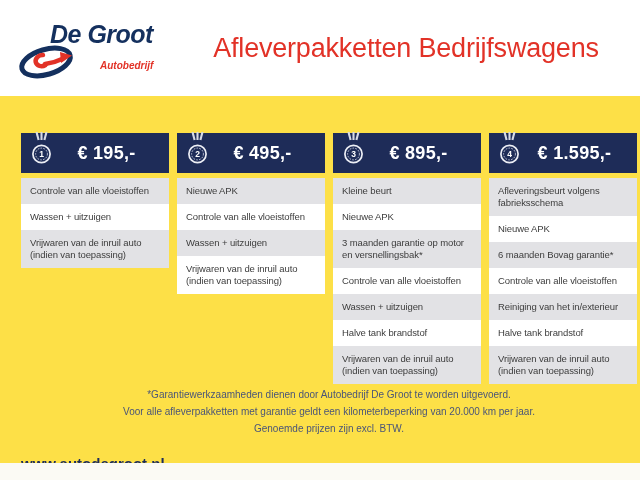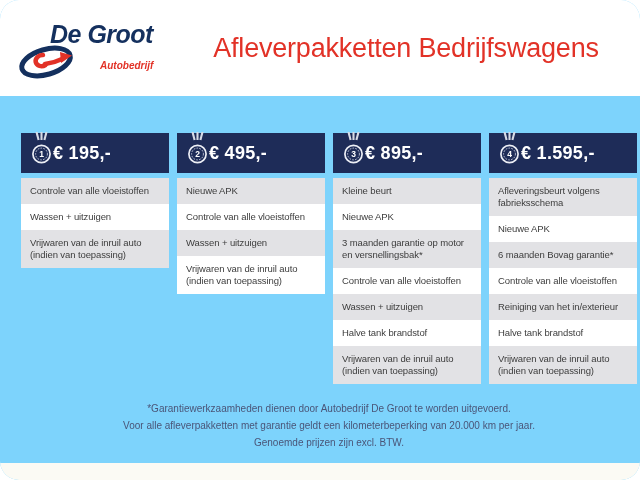--- a/index.html
+++ b/index.html
@@ -1,41 +1,41 @@
 <!DOCTYPE html>
 <html><head>
 <meta charset="utf-8">
 <style>
   * { margin:0; padding:0; box-sizing:border-box; }
   html,body { width:640px; height:480px; }
   body { font-family:"Liberation Sans", sans-serif; }
-  .page { position:relative; width:640px; height:480px; background:#7dd3fc; overflow:hidden;border-radius:19px; }
+  .page { position:relative; width:640px; height:480px; background:#fde047; overflow:hidden; }
 
   
   .top-band { height:96px; background:#ffffff; display:flex; align-items:center; padding:0 14px; }
   .logo { position:relative; width:162px; height:64px; flex:0 0 auto; }
   .logo-swoosh { position:absolute; left:2px; top:22px; }
   .logo-brand { position:absolute; left:36px; top:4px; font-size:25px; font-weight:bold; font-style:italic; color:#14305e; letter-spacing:-0.5px; }
   .logo-sub { position:absolute; left:86px; top:44px; font-size:10px; font-weight:bold; font-style:italic; color:#e23227; }
   .page-title { flex:1; text-align:center; color:#e23227; font-size:27px; letter-spacing:-0.2px; padding-left:10px; }
 
   
   .main-band { padding:37px 3px 0 21px; }
   .packages-row { display:flex; gap:8px; align-items:flex-start; }
   .pkg-col { width:148px; flex:0 0 148px; }
   .pkg-header { height:40px; background:#1e2c58; display:flex; align-items:center; padding:0 9px; overflow:visible; }
   .medal { flex:0 0 auto; margin-top:-9px; }
-  .price { flex:1; text-align:left; color:#ffffff; font-weight:bold; font-size:18px; letter-spacing:0.3px; white-space:nowrap; }
+  .price { flex:1; text-align:center; color:#ffffff; font-weight:bold; font-size:18px; letter-spacing:0.3px; white-space:nowrap; }
   .rows { margin-top:5px; }
   .row { padding:7px 9px; font-size:9.5px; line-height:12px; color:#3d3d3d; letter-spacing:-0.1px; }
   .row-gray { background:#e2e2e5; }
   .row-white { background:#ffffff; }
 
   
-  .footnotes { margin-top:16px; text-align:center; color:#4a5578; font-size:10px; line-height:17px; }
+  .footnotes { margin-top:2px; text-align:center; color:#4a5578; font-size:10px; line-height:17px; }
   .website { margin-top:18px; color:#1e2d5c; font-size:15px; font-weight:bold; }
   .bottom-strip { position:absolute; left:0; right:0; bottom:0; height:17px; background:#fbfaf4; }
 </style>
 </head>
 <body>
 
 <div class="page">
 
   <div class="top-band">
     <div class="logo">

